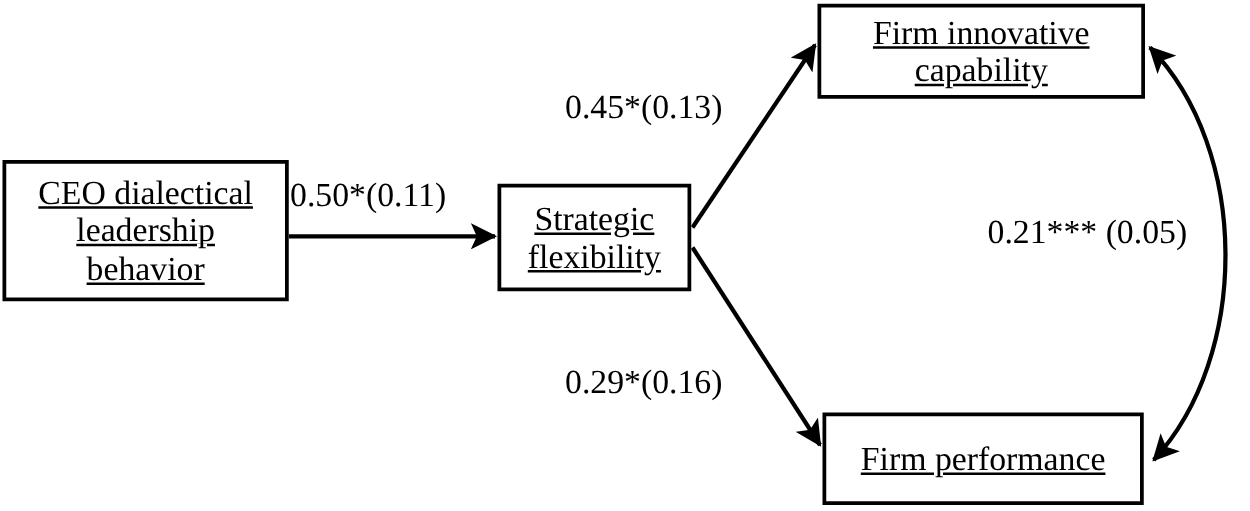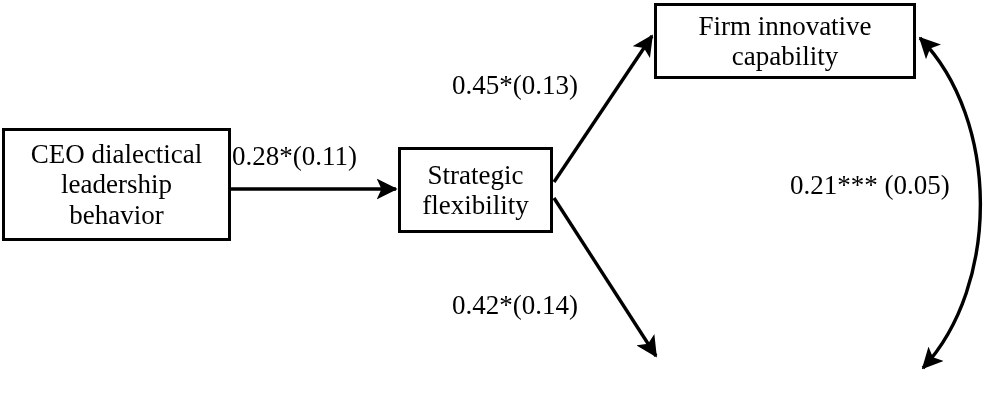--- a/index.html
+++ b/index.html
@@ -27,20 +27,21 @@
     box-sizing: border-box;
     border: 3px solid #000000;
     background: #ffffff;
     display: flex;
     align-items: center;
     justify-content: center;
     text-align: center;
     color: #000000;
     line-height: 1.12;
     font-size: 27px;
+    text-decoration: underline;
   }
   .node-label {
     display: block;
     padding: 0 6px;
     white-space: pre-line;
   }
   .edge-label {
     position: absolute;
     color: #000000;
     font-size: 27px;
@@ -90,22 +91,25 @@
   <div class="node-box" id="node-strategic">
     <span class="node-label">Strategic
 flexibility</span>
   </div>
 
   <div class="node-box" id="node-innov">
     <span class="node-label">Firm innovative
 capability</span>
   </div>
 
+  <div class="node-box" id="node-perf">
+    <span class="node-label">Firm performance</span>
+  </div>
 
-  <div class="edge-label" id="label-a">0.28*(0.11)</div>
+  <div class="edge-label" id="label-a">0.50*(0.11)</div>
 
   <div class="edge-label" id="label-b">0.45*(0.13)</div>
 
-  <div class="edge-label" id="label-c">0.42*(0.14)</div>
+  <div class="edge-label" id="label-c">0.29*(0.16)</div>
 
   <div class="edge-label" id="label-corr">0.21*** (0.05)</div>
 
 </div>
 
 </body></html>

